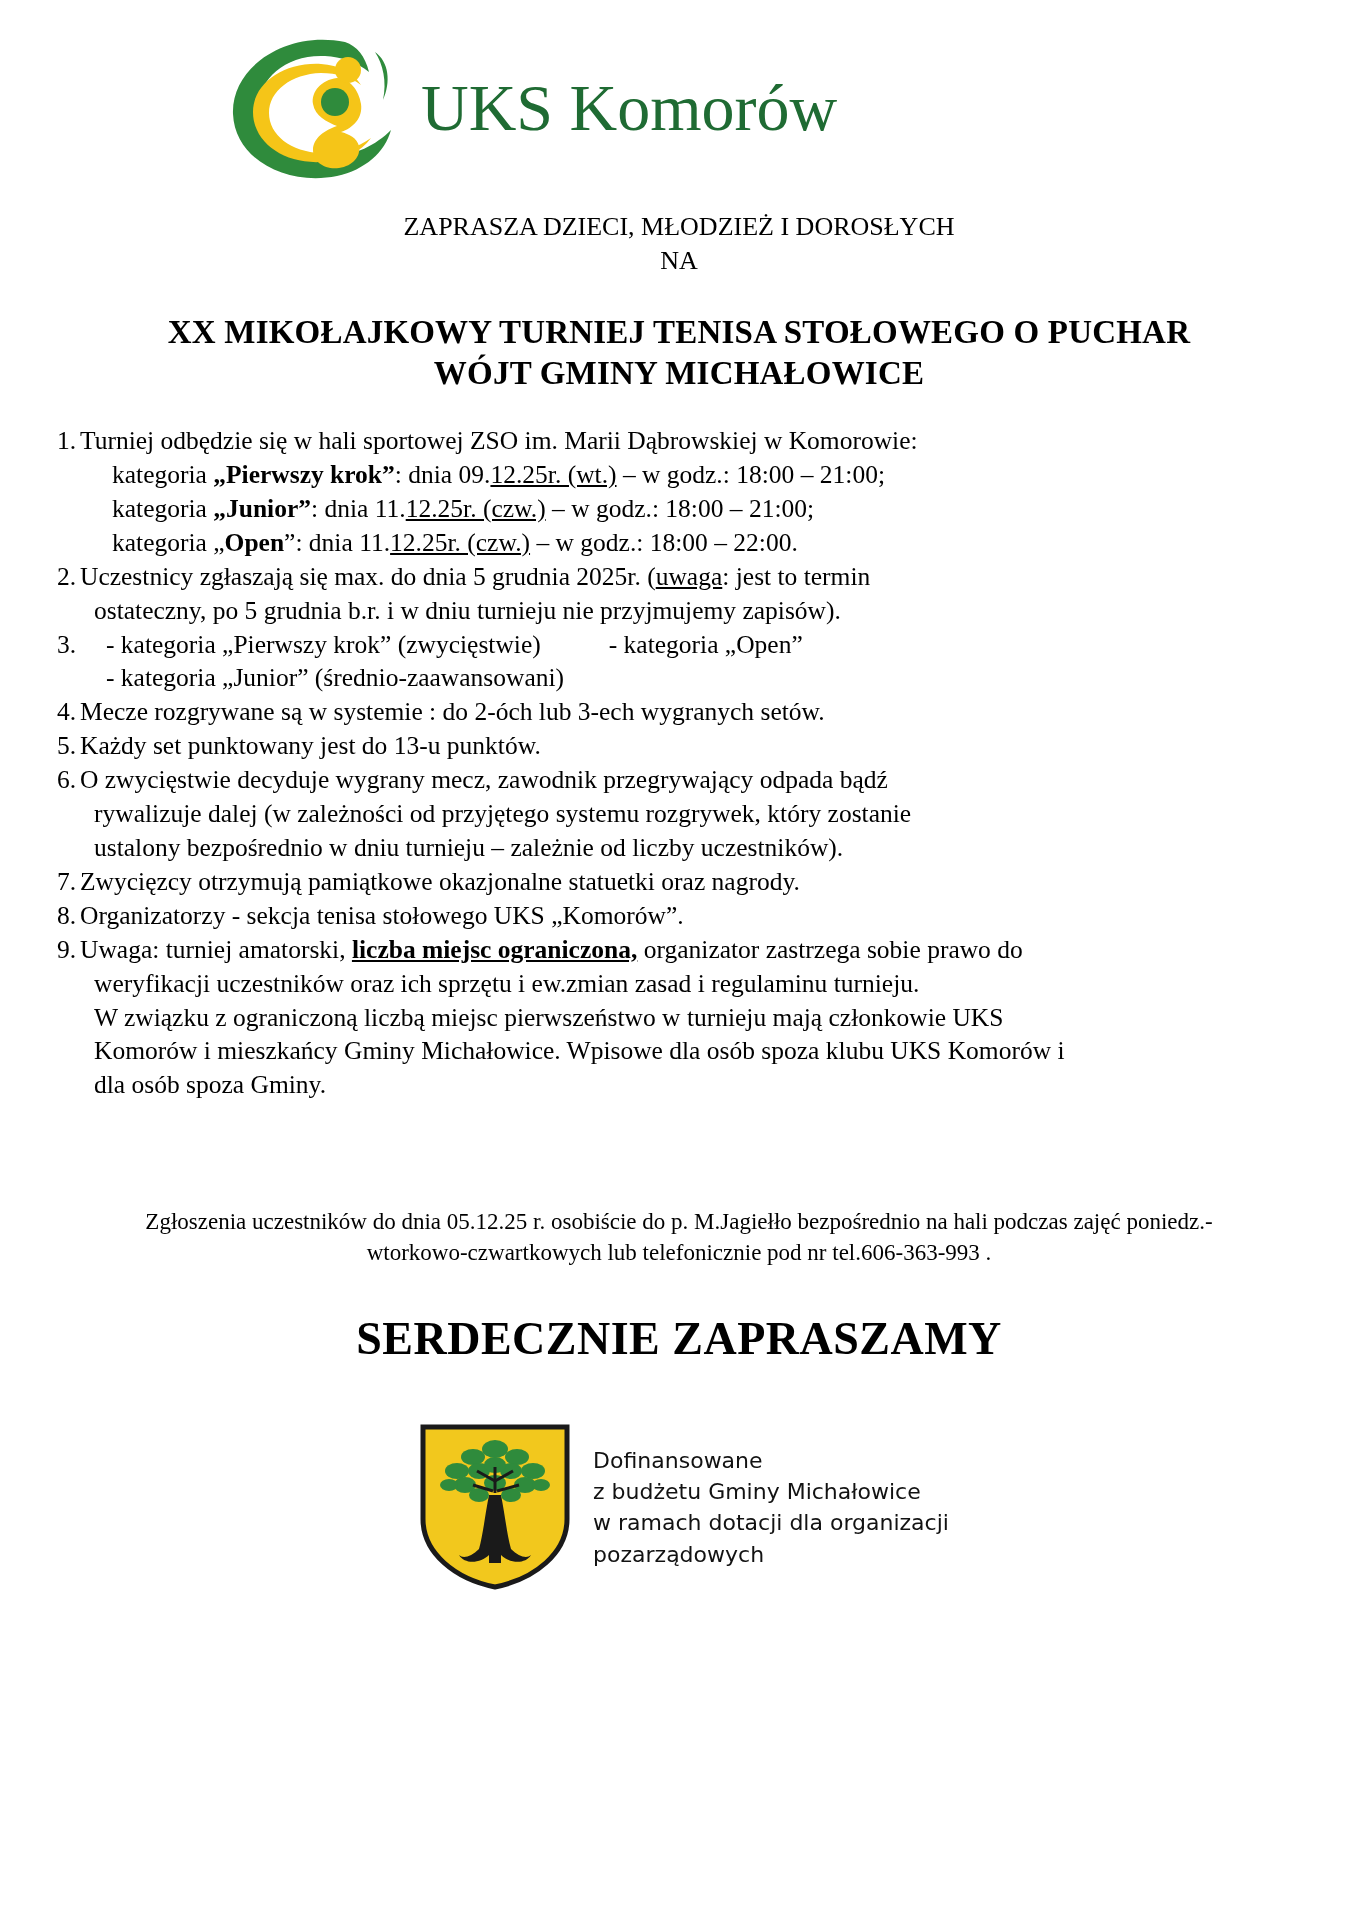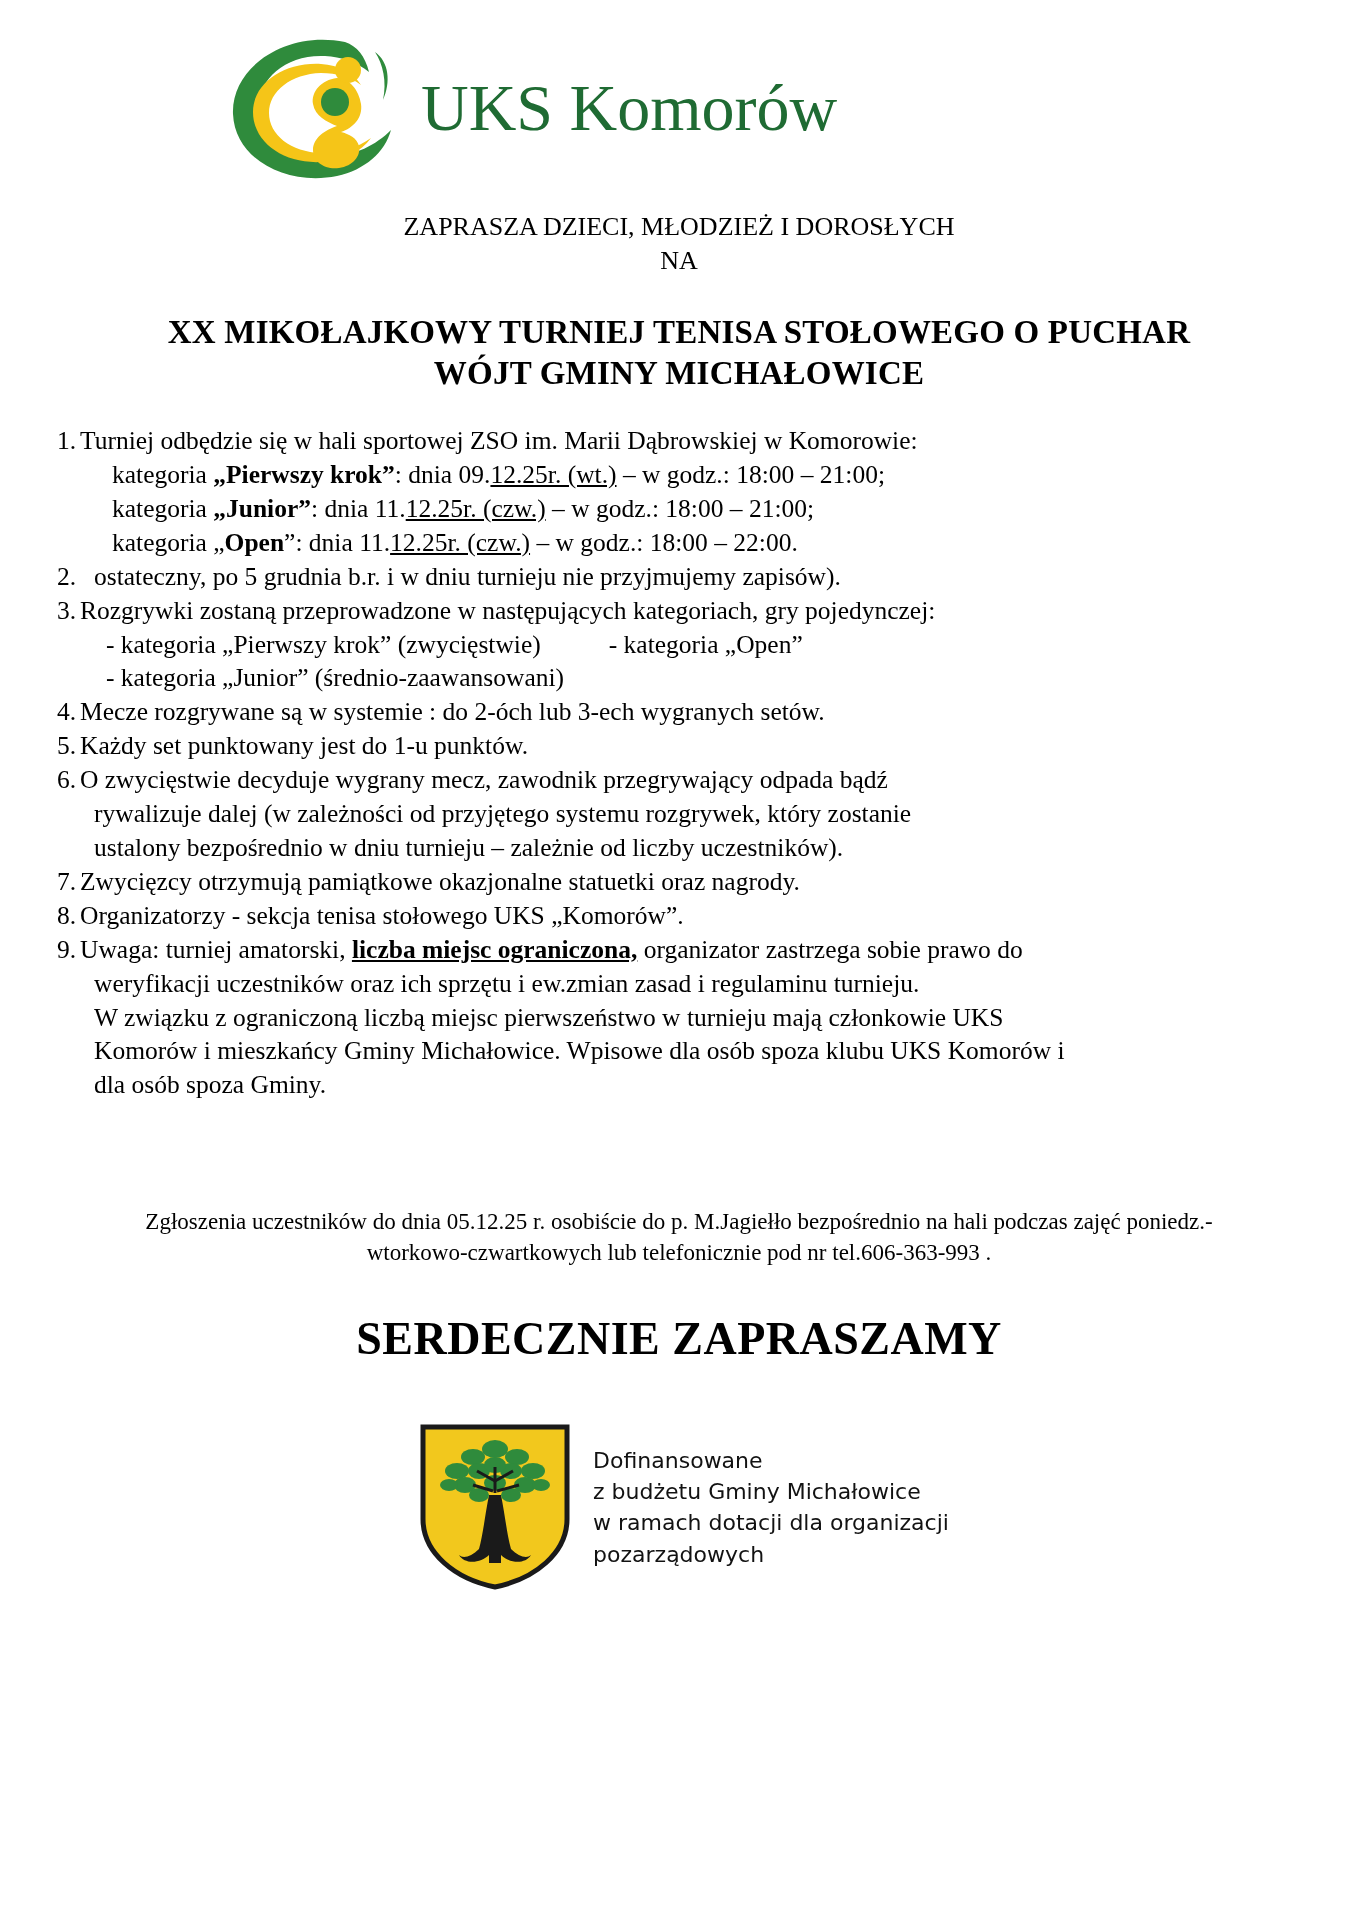--- a/index.html
+++ b/index.html
@@ -177,38 +177,38 @@
     <div class="item">
       <span class="num">1.</span>
       <span class="line">Turniej odbędzie się w hali sportowej ZSO im. Marii Dąbrowskiej w Komorowie:</span>
       <span class="line indent1"><span>kategoria </span><b>„Pierwszy krok”</b><span>: dnia 09.</span><span class="u">12.25r. (wt.)</span><span> – w godz.: 18:00 – 21:00;</span></span>
       <span class="line indent1"><span>kategoria </span><b>„Junior”</b><span>: dnia 11.</span><span class="u">12.25r. (czw.)</span><span> – w godz.: 18:00 – 21:00;</span></span>
       <span class="line indent1"><span>kategoria „</span><b>Open</b><span>”: dnia 11.</span><span class="u">12.25r. (czw.)</span><span> – w godz.: 18:00 – 22:00.</span></span>
     </div>
 
     <div class="item">
       <span class="num">2.</span>
+      <span class="line"><span>Uczestnicy zgłaszają się max. do dnia 5 grudnia 2025r.  (</span><span class="u">uwaga</span><span>: jest to termin</span></span>
       <span class="line indent2">ostateczny, po 5 grudnia b.r. i w dniu turnieju nie przyjmujemy zapisów).</span>
     </div>
 
     <div class="item">
       <span class="num">3.</span>
-      <span class="line">Rozgrywki zostaną przeprowadzone w następujących kategoriach, gry pojedynczej:</span>
       <span class="line twocol indent3"><span>- kategoria „Pierwszy krok” (zwycięstwie)</span><span class="c2">- kategoria „Open”</span></span>
       <span class="line indent3">- kategoria „Junior” (średnio-zaawansowani)</span>
     </div>
 
     <div class="item">
       <span class="num">4.</span>
       <span class="line">Mecze rozgrywane są w systemie : do 2-óch lub 3-ech wygranych setów.</span>
     </div>
 
     <div class="item">
       <span class="num">5.</span>
-      <span class="line">Każdy set punktowany jest do 1-u punktów.</span>
+      <span class="line">Każdy set punktowany jest do 13-u punktów.</span>
     </div>
 
     <div class="item">
       <span class="num">6.</span>
       <span class="line">O zwycięstwie decyduje wygrany mecz, zawodnik przegrywający odpada bądź</span>
       <span class="line indent2">rywalizuje dalej (w zależności od przyjętego systemu rozgrywek, który zostanie</span>
       <span class="line indent2">ustalony bezpośrednio w dniu turnieju – zależnie od liczby uczestników).</span>
     </div>
 
     <div class="item">

